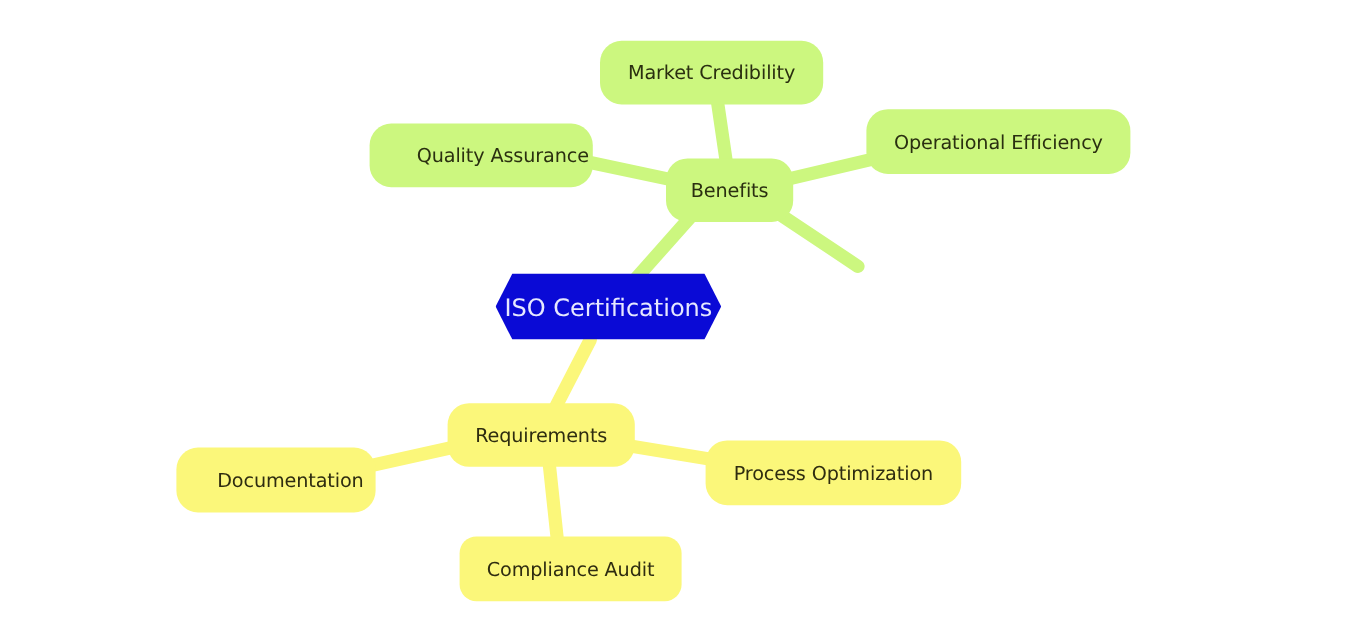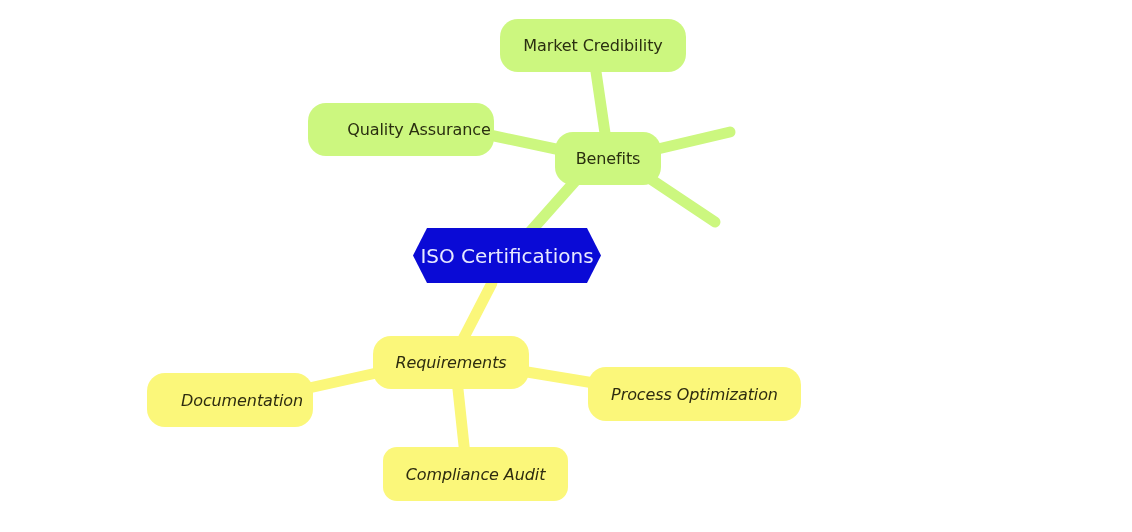--- a/index.html
+++ b/index.html
@@ -8,21 +8,21 @@
       font-family: "DejaVu Sans", "Liberation Sans", sans-serif;
     }
     #canvas { position: absolute; left: 0; top: 0; width: 1132px; height: 532px; }
     svg.links { position: absolute; left: 0; top: 0; width: 1132px; height: 532px; }
     .node {
       position: absolute; display: flex; align-items: center; justify-content: center;
       border-radius: 18px; font-size: 16px; color: #2a2f10; box-sizing: border-box;
       white-space: nowrap; letter-spacing: -0.1px;
     }
     .node.green { background: #ccf77f; }
-    .node.yellow { background: #fbf77a; color: #2e2c10; font-style: italic; }
+    .node.yellow { background: #fbf77a; color: #2e2c10; }
     .root {
       position: absolute; display: flex; align-items: center; justify-content: center;
       color: #e6e8ff; font-size: 20px;
     }
     .root svg { position: absolute; left: 0; top: 0; }
     .root span { position: relative; }
   </style>
 </head>
 <body>
 
@@ -48,25 +48,28 @@
   <div class="root" style="left:413px; top:228px; width:188px; height:55px;">
     <svg width="188" height="55" viewBox="0 0 188 55">
       <polygon points="14,0 174,0 188,27.5 174,55 14,55 0,27.5" fill="#0a0ad6"></polygon>
     </svg>
     <span>ISO Certifications</span>
   </div>
 
   <div class="node green" style="left:555px; top:132px; width:106px; height:53px;">
     <span>Benefits</span>
   </div>
-  <div class="node green" style="left:500px; top:19px; width:186px; height:53px;">
+  <div class="node green" style="left:500px; top:34px; width:186px; height:53px;">
     <span>Market Credibility</span>
   </div>
   <div class="node green" style="left:308px; top:103px; width:186px; height:53px;padding-left:36px;">
     <span>Quality Assurance</span>
+  </div>
+  <div class="node green" style="left:722px; top:91px; width:220px; height:54px;">
+    <span>Operational Efficiency</span>
   </div>
 
   <div class="node yellow" style="left:373px; top:336px; width:156px; height:53px;">
     <span>Requirements</span>
   </div>
   <div class="node yellow" style="left:147px; top:373px; width:166px; height:54px;padding-left:24px;">
     <span>Documentation</span>
   </div>
   <div class="node yellow" style="left:588px; top:367px; width:213px; height:54px;">
     <span>Process Optimization</span>

